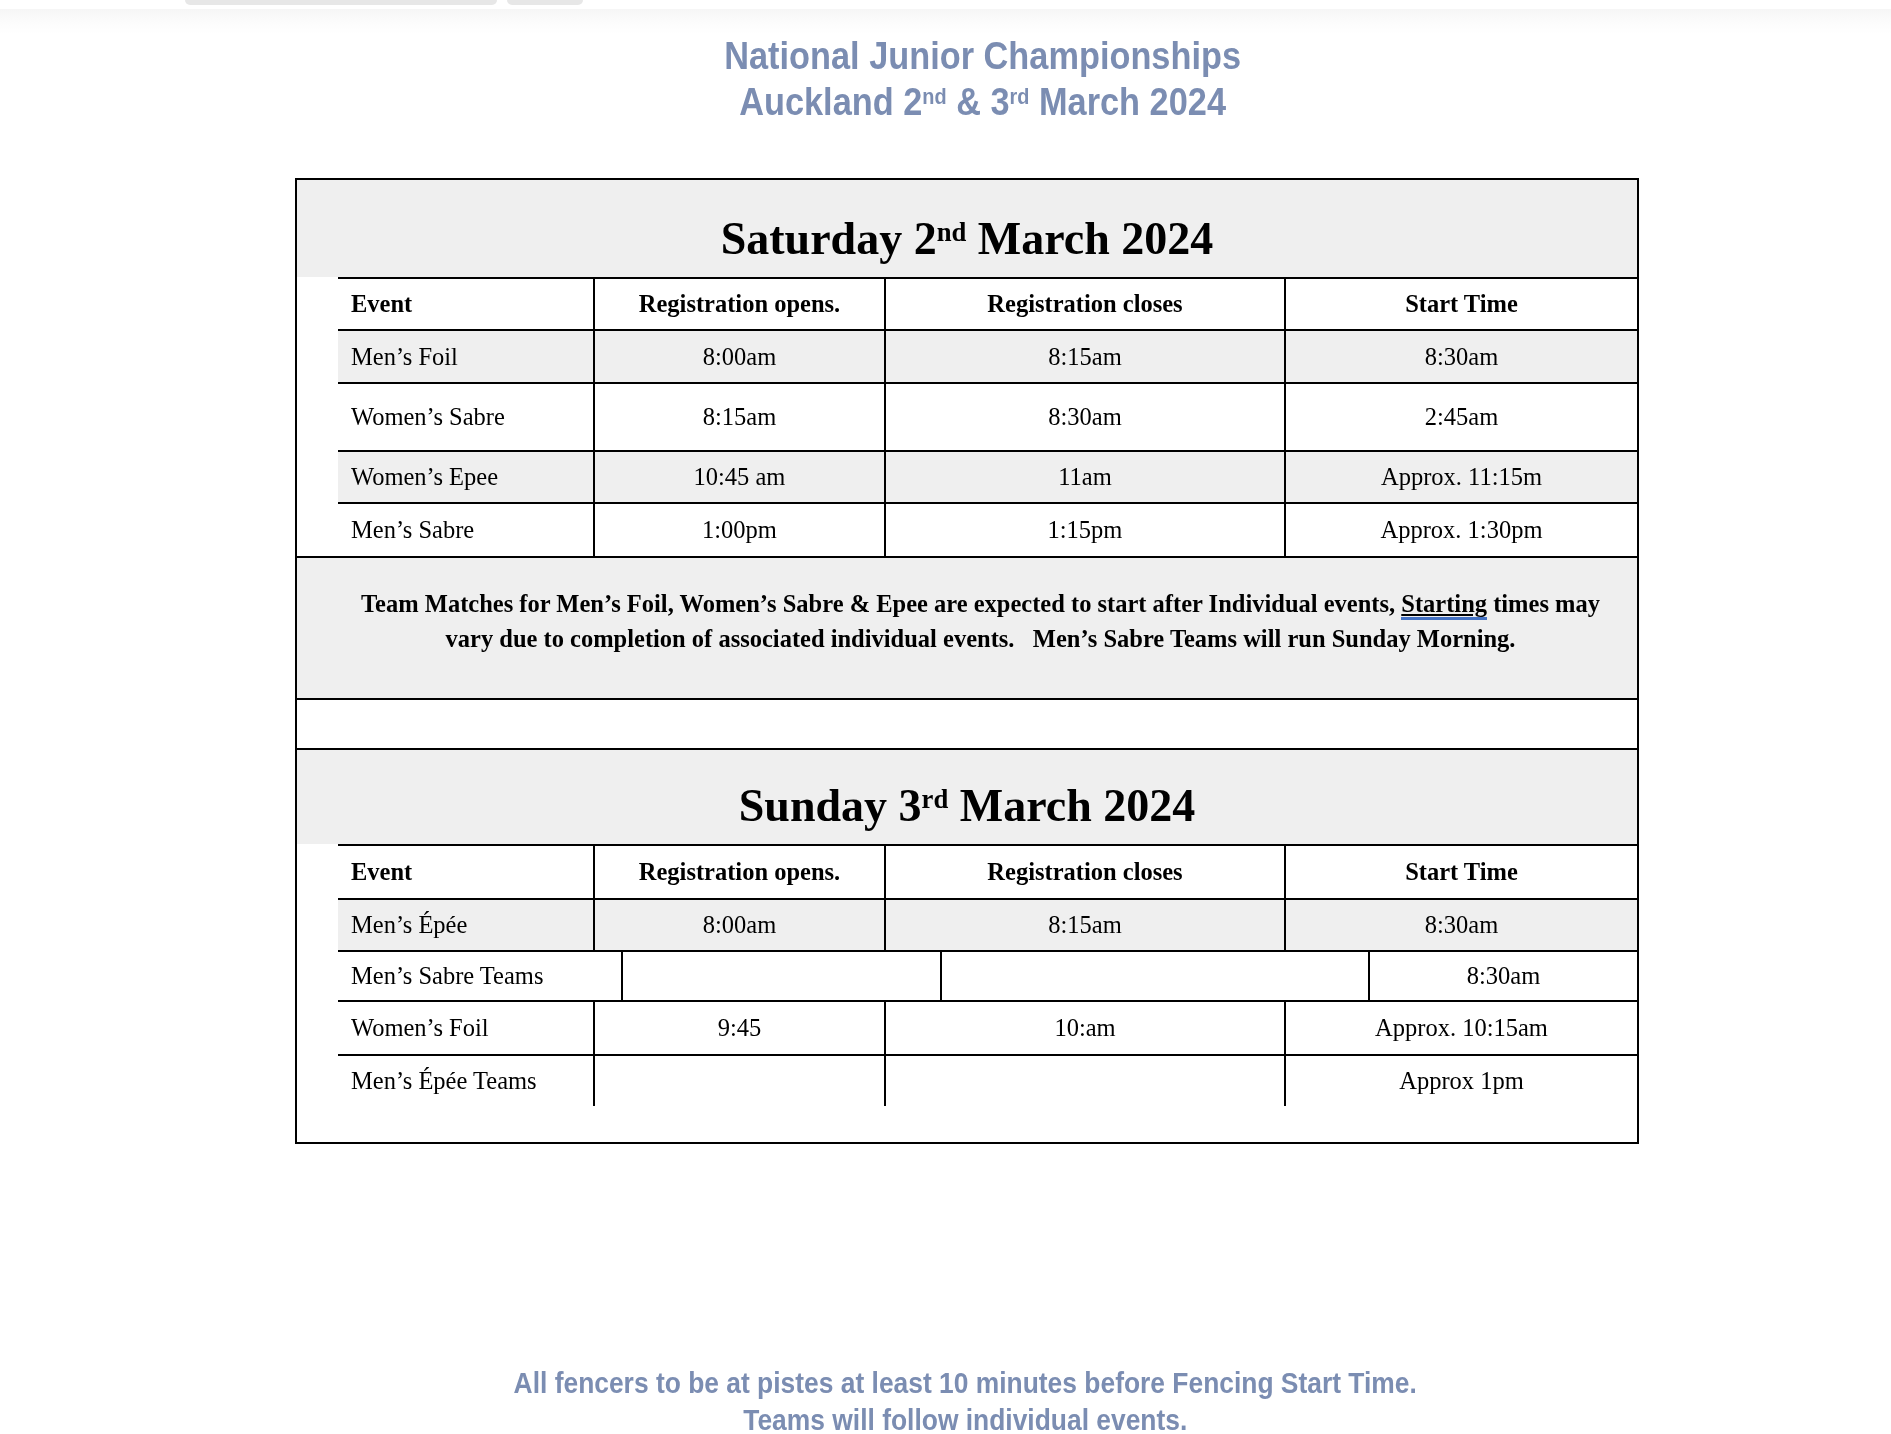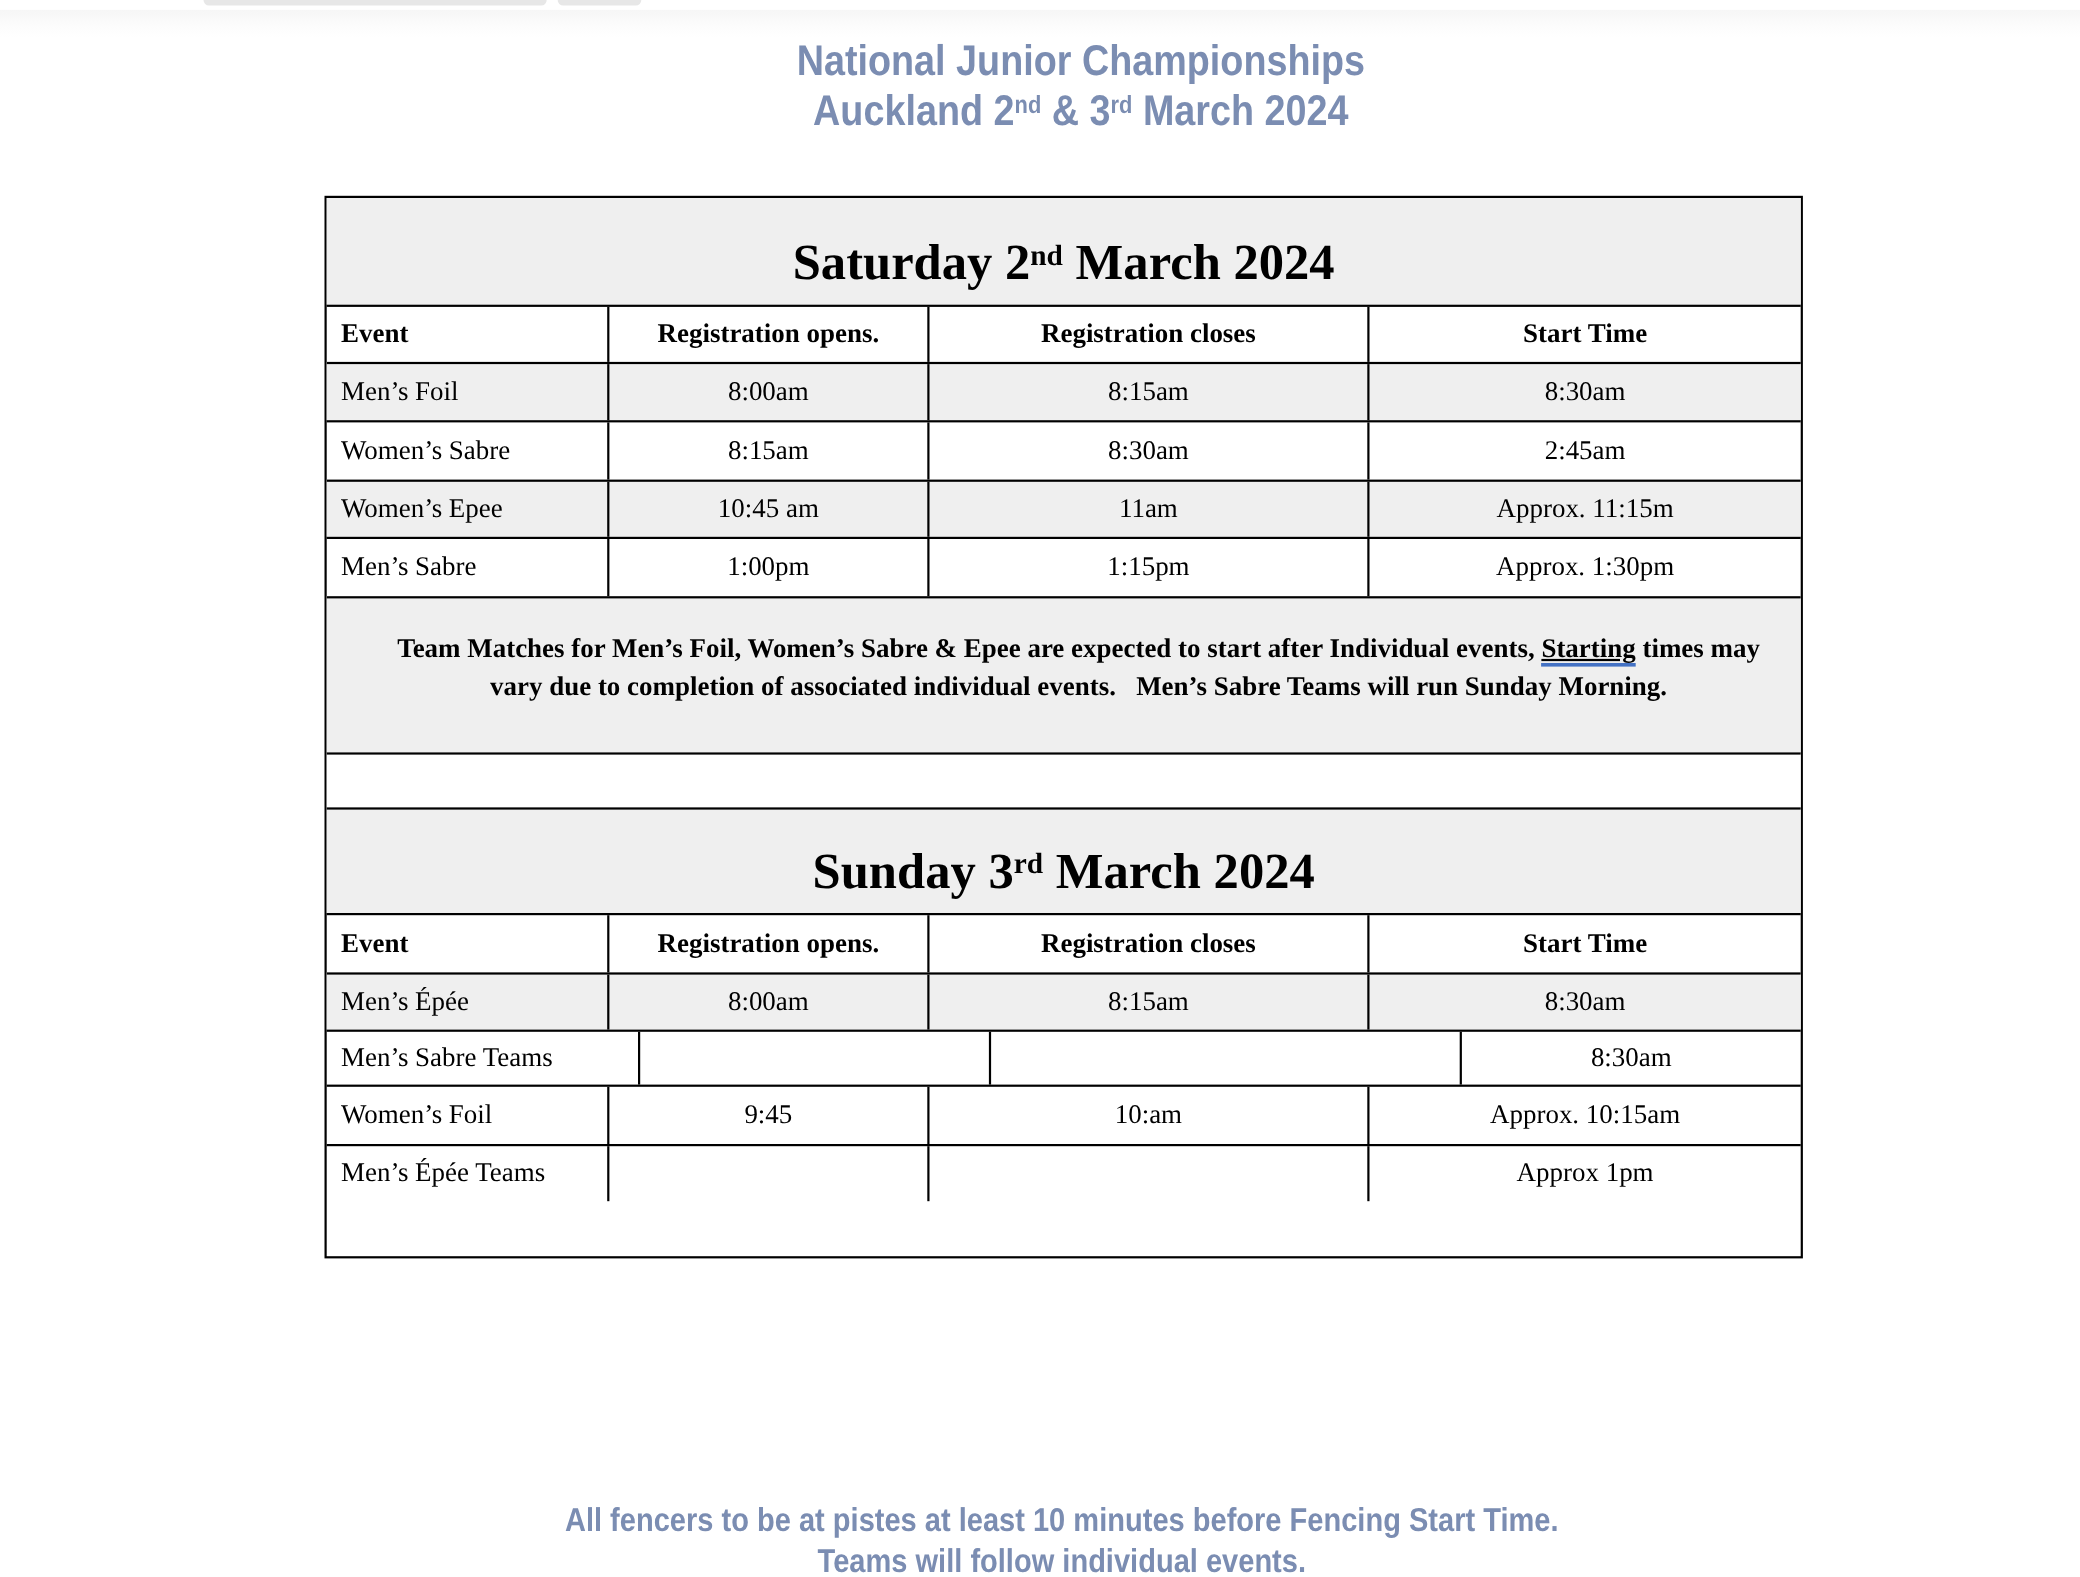--- a/index.html
+++ b/index.html
@@ -42,21 +42,21 @@
   .bt{border-top:2px solid #000;}
   .day-band{
     background:var(--gray,#efefef);
     display:flex;align-items:flex-end;justify-content:center;
     font-weight:bold;font-size:46px;
     padding-bottom:12px;
   }
   .day-band sup{font-size:58%;font-weight:bold;vertical-align:baseline;position:relative;top:-0.5em;}
   #sat-band{height:97px;}
   #sun-band{height:96px;}
-  .grid{display:grid;grid-template-columns:255px 291px 400px 1fr;box-sizing:border-box;}
+  .grid{display:grid;grid-template-columns:255px 291px 400px 1fr;box-sizing:border-box;margin-left:41px;}
   .cell{
     display:flex;align-items:center;justify-content:center;
     box-sizing:border-box;overflow:hidden;white-space:nowrap;
   }
   .cell.ev{justify-content:flex-start;padding-left:13px;}
   .grid .cell + .cell{border-left:2px solid #000;}
   .head{font-weight:bold;}
   #sat-header{height:52px;}
   #sun-header{height:54px;}
   .row.shaded{background:var(--gray,#efefef);}
@@ -112,21 +112,21 @@
         <div class="cell head">Registration closes</div>
         <div class="cell head">Start Time</div>
       </div>
     <div id="sat-rows">
         <div class="section grid row bt shaded" style="height: 53px;">
           <div class="cell ev">Men’s Foil</div>
           <div class="cell">8:00am</div>
           <div class="cell">8:15am</div>
           <div class="cell">8:30am</div>
         </div>
-        <div class="section grid row bt" style="height: 54px;">
+        <div class="section grid row bt" style="height: 68px;">
           <div class="cell ev">Women’s Sabre</div>
           <div class="cell">8:15am</div>
           <div class="cell">8:30am</div>
           <div class="cell">2:45am</div>
         </div>
         <div class="section grid row bt shaded" style="height: 52px;">
           <div class="cell ev">Women’s Epee</div>
           <div class="cell">10:45 am</div>
           <div class="cell">11am</div>
           <div class="cell">Approx. 11:15m</div>

